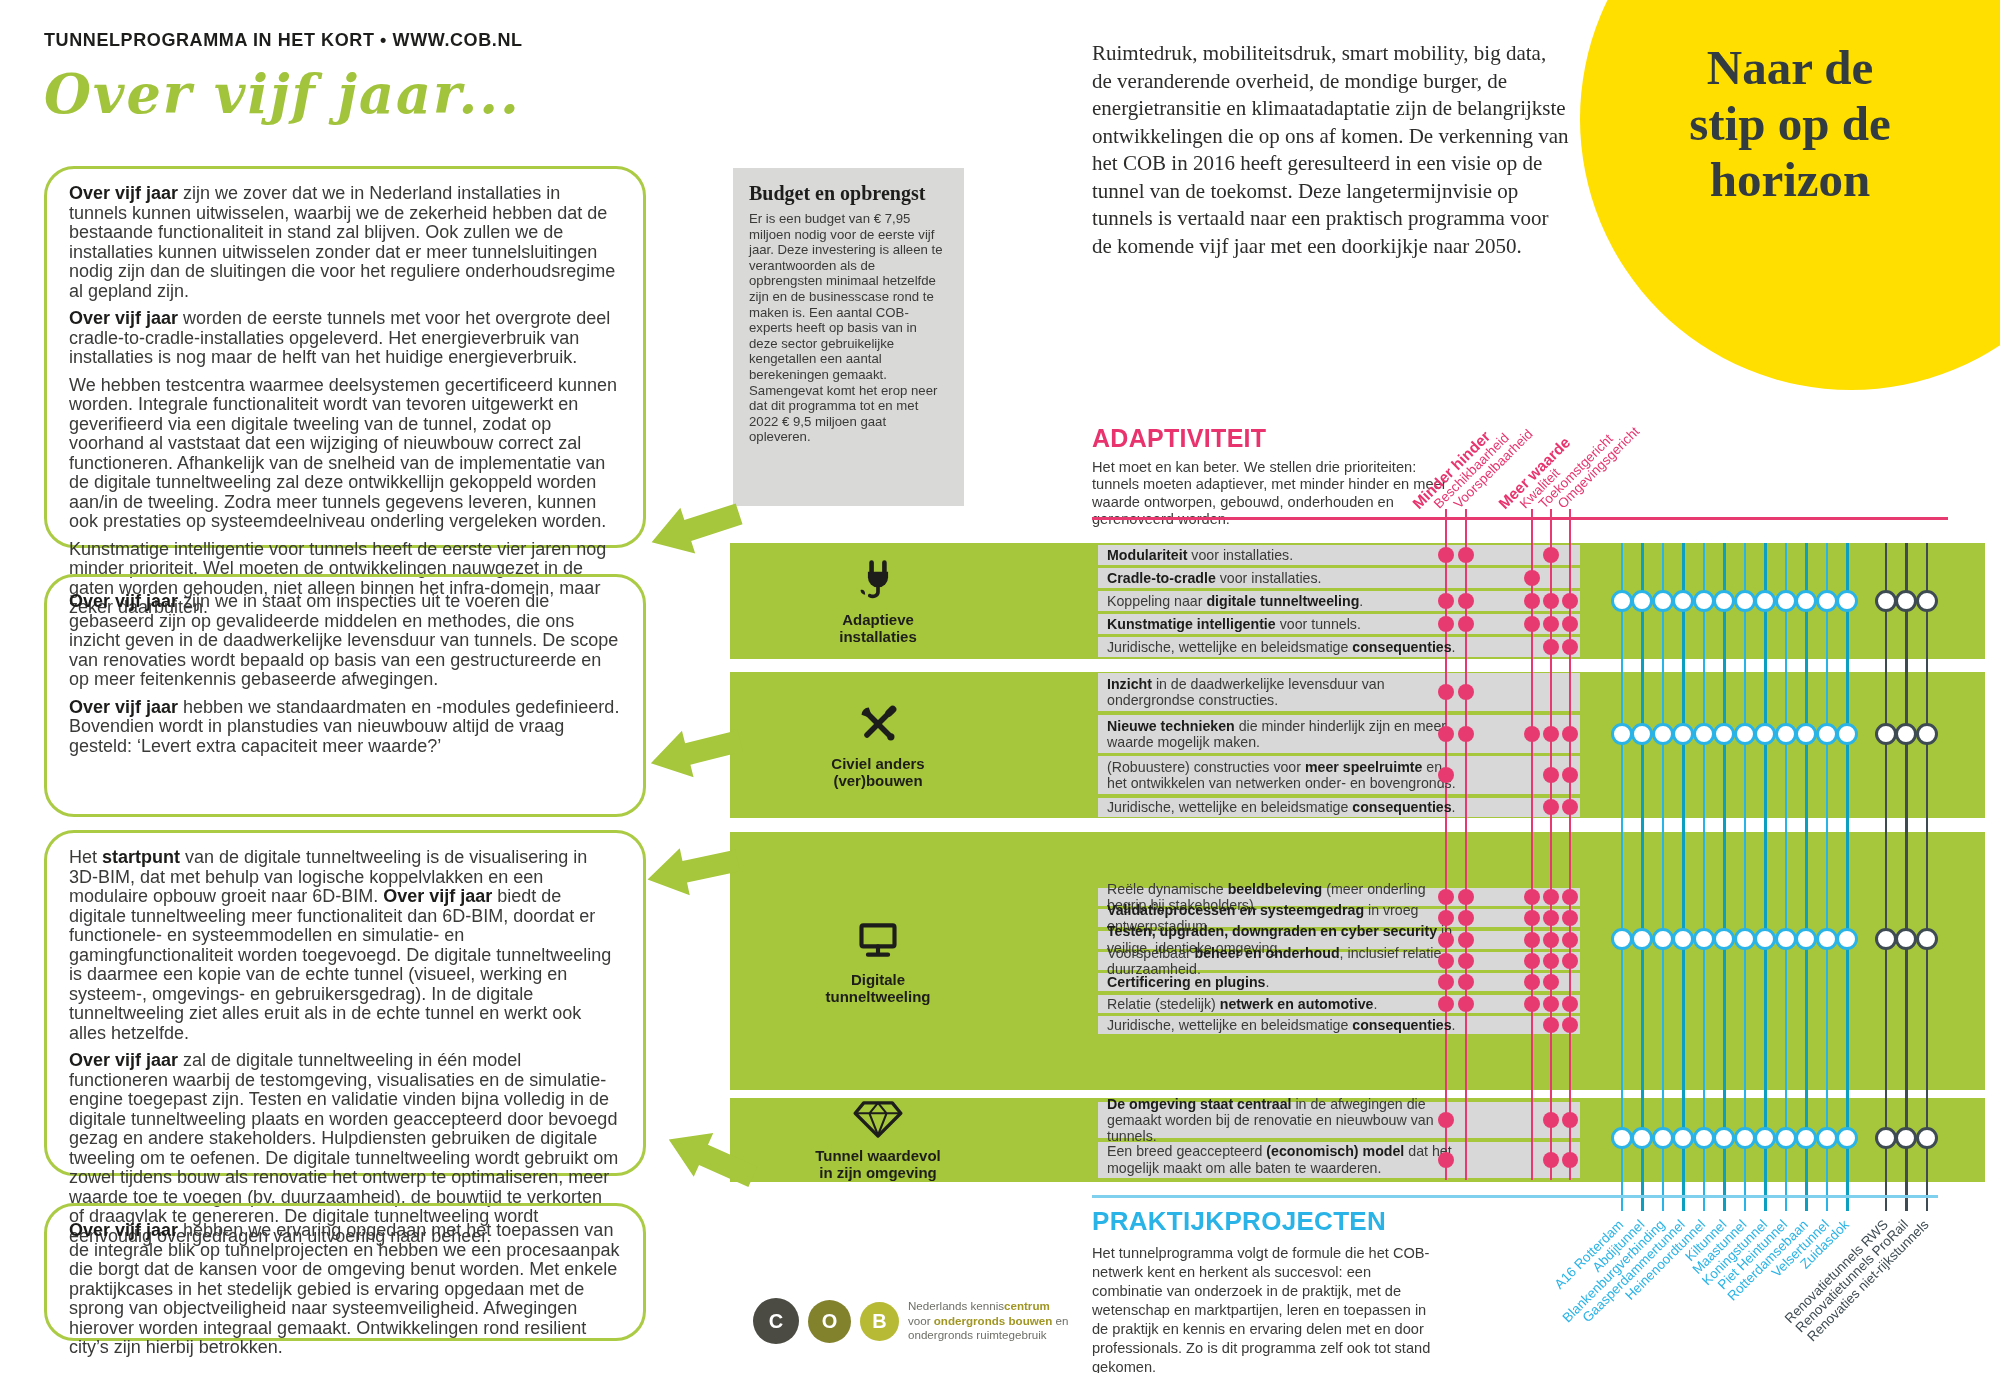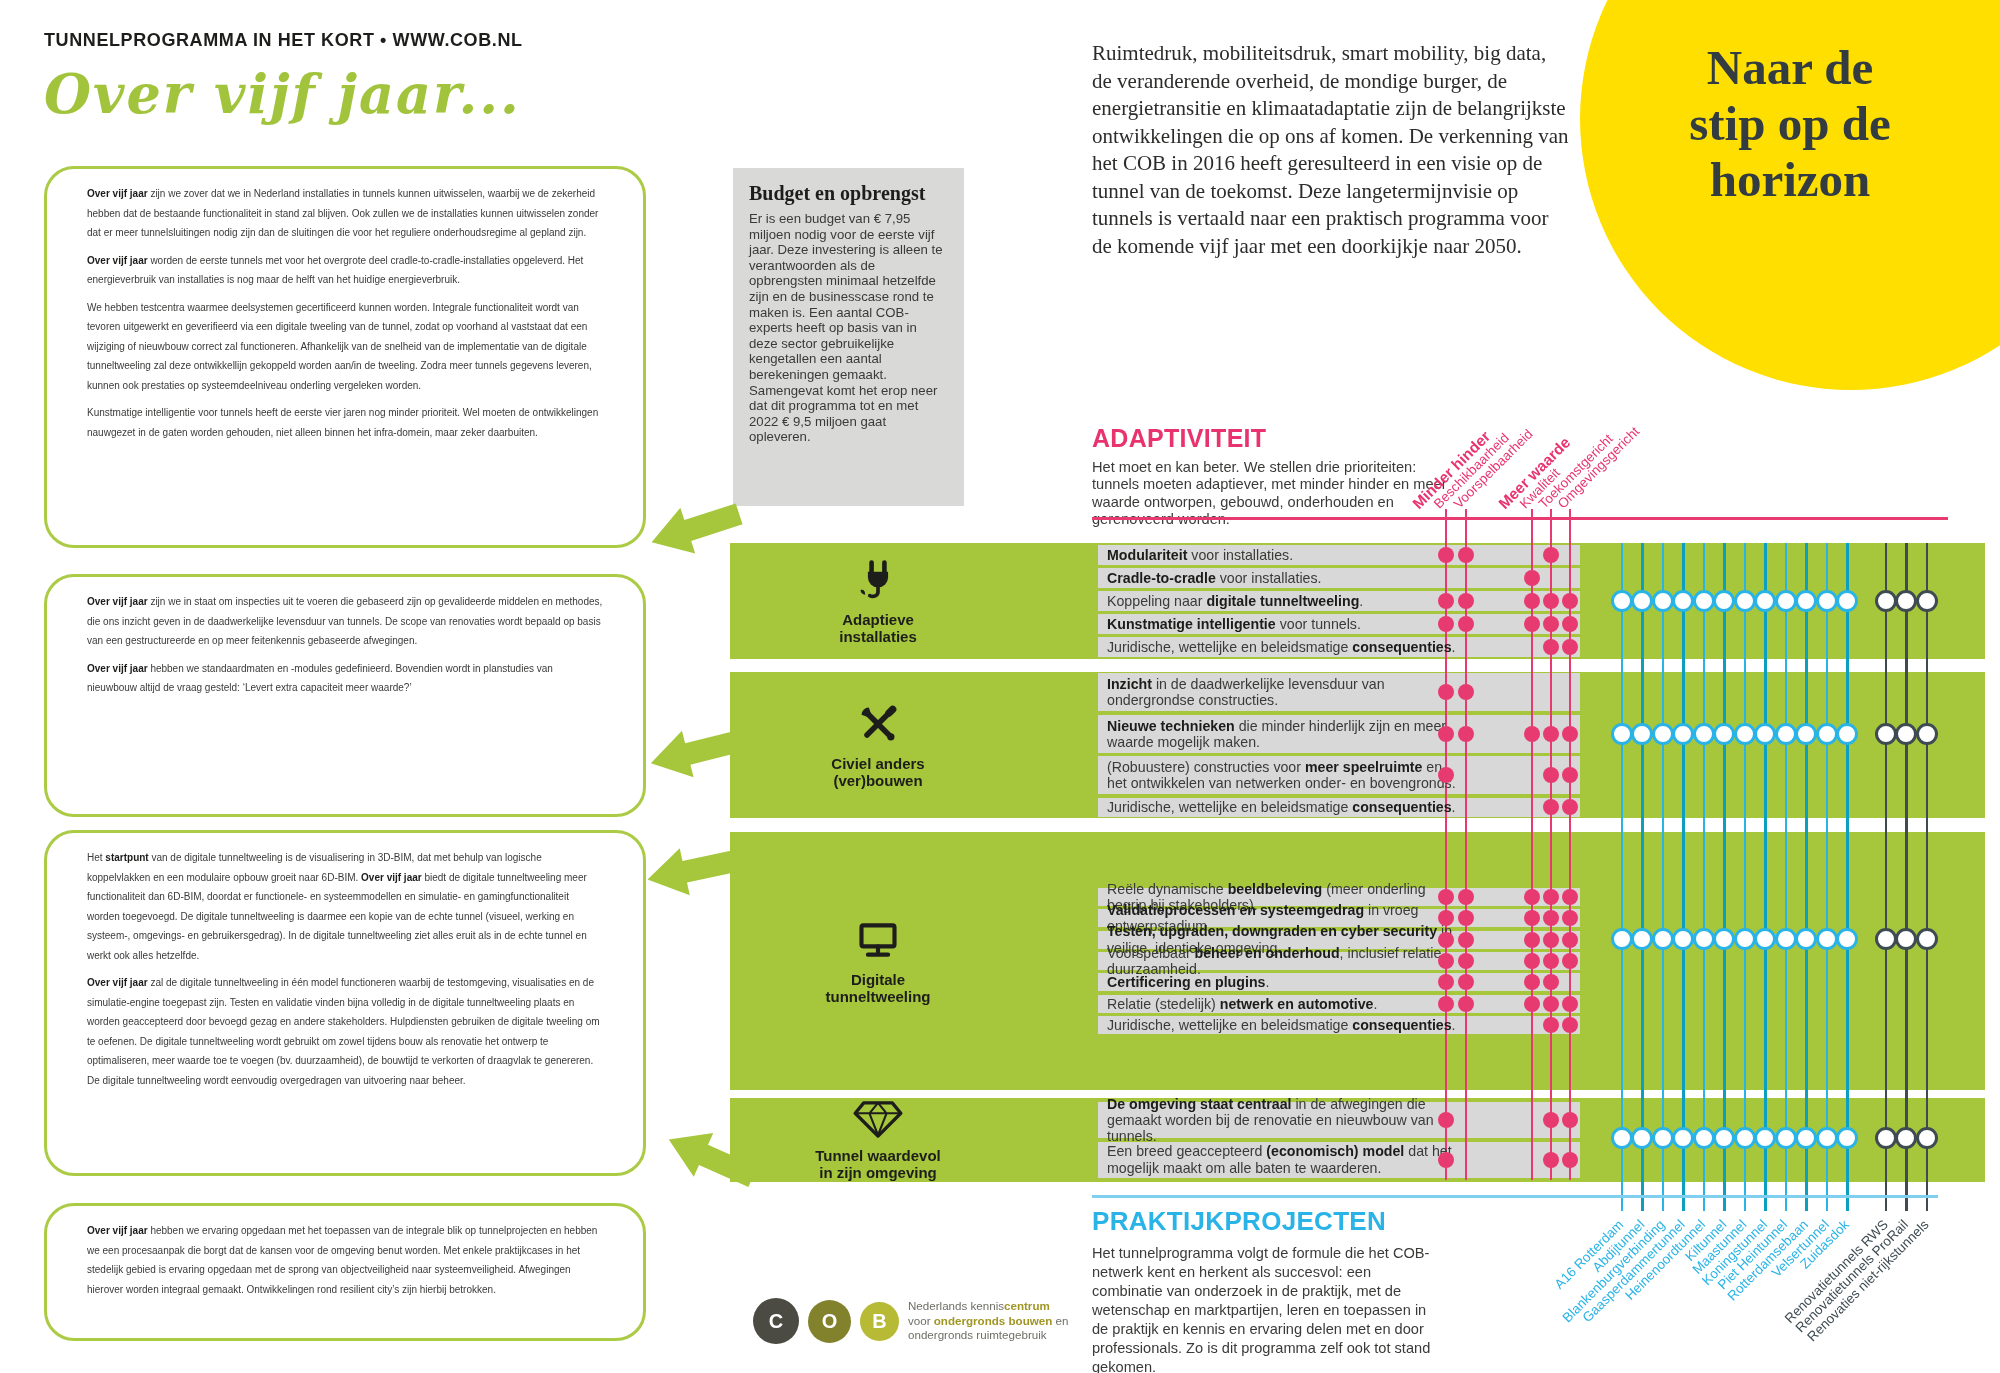--- a/index.html
+++ b/index.html
@@ -4,21 +4,21 @@
 <style>
   html,body{margin:0;padding:0;background:#fff;}
   .page{position:relative;width:2000px;height:1373px;overflow:hidden;background:#fff;
         font-family:"Liberation Sans",sans-serif;color:#3a3a39;}
   .kicker{position:absolute;left:44px;top:30px;font-size:18px;font-weight:bold;
           letter-spacing:.6px;color:#1d1d1b;}
   .script-title{position:absolute;left:44px;top:62px;font-family:"DejaVu Serif",serif;
           font-style:italic;font-weight:bold;font-size:54px;color:#a2c43d;letter-spacing:2px;}
   
   .tbox{position:absolute;border:3.5px solid #abcb44;border-radius:30px;
-        padding:15px 40px;box-sizing:border-box;font-size:10px;line-height:19.5px;}
+        padding:15px 22px;box-sizing:border-box;font-size:18px;line-height:19.5px;}
   .tbox p{margin:0 0 8px 0;}
   .tbox p:last-child{margin-bottom:0;}
   .tbox b,.row b{color:#1c1c1b;}
   
   .budget{position:absolute;left:733px;top:168px;width:231px;height:338px;background:#d9d9d8;
           padding:14px 16px;box-sizing:border-box;}
   .budget-title{font-family:"Liberation Serif",serif;font-weight:bold;font-size:20px;
           color:#1d1d1b;margin-bottom:6px;}
   .budget-body{font-size:13.2px;line-height:15.6px;}
   

